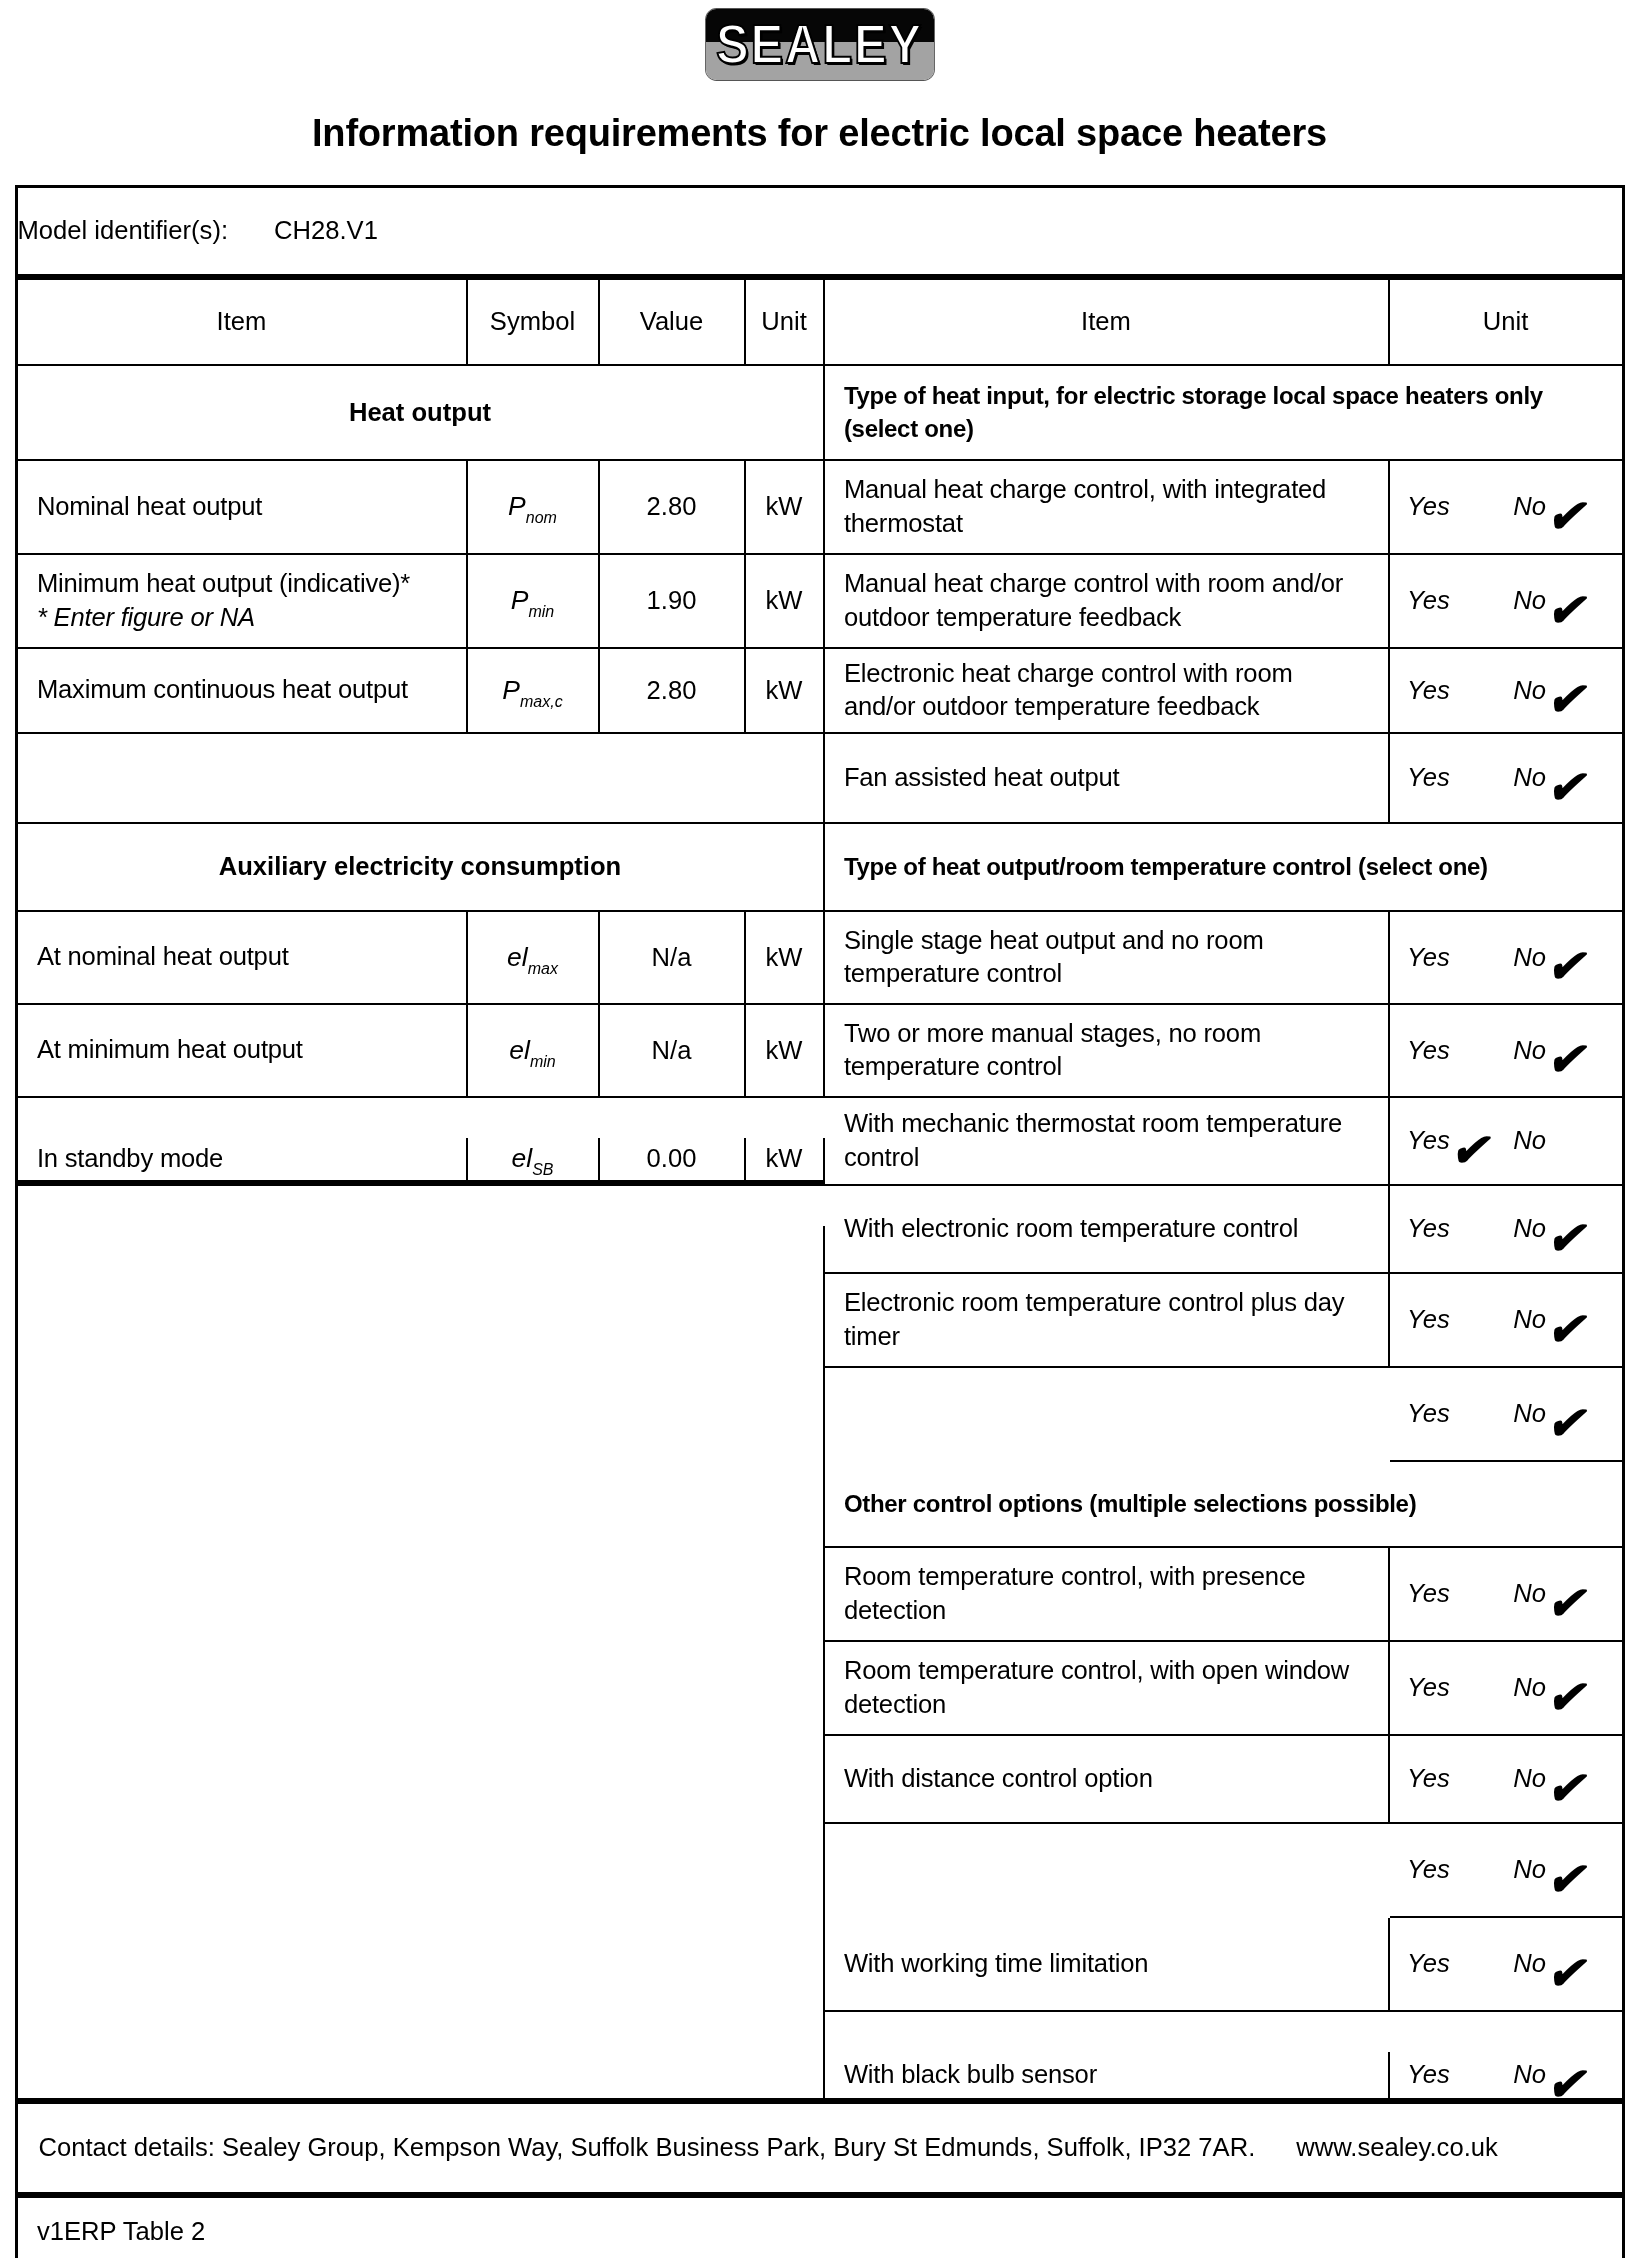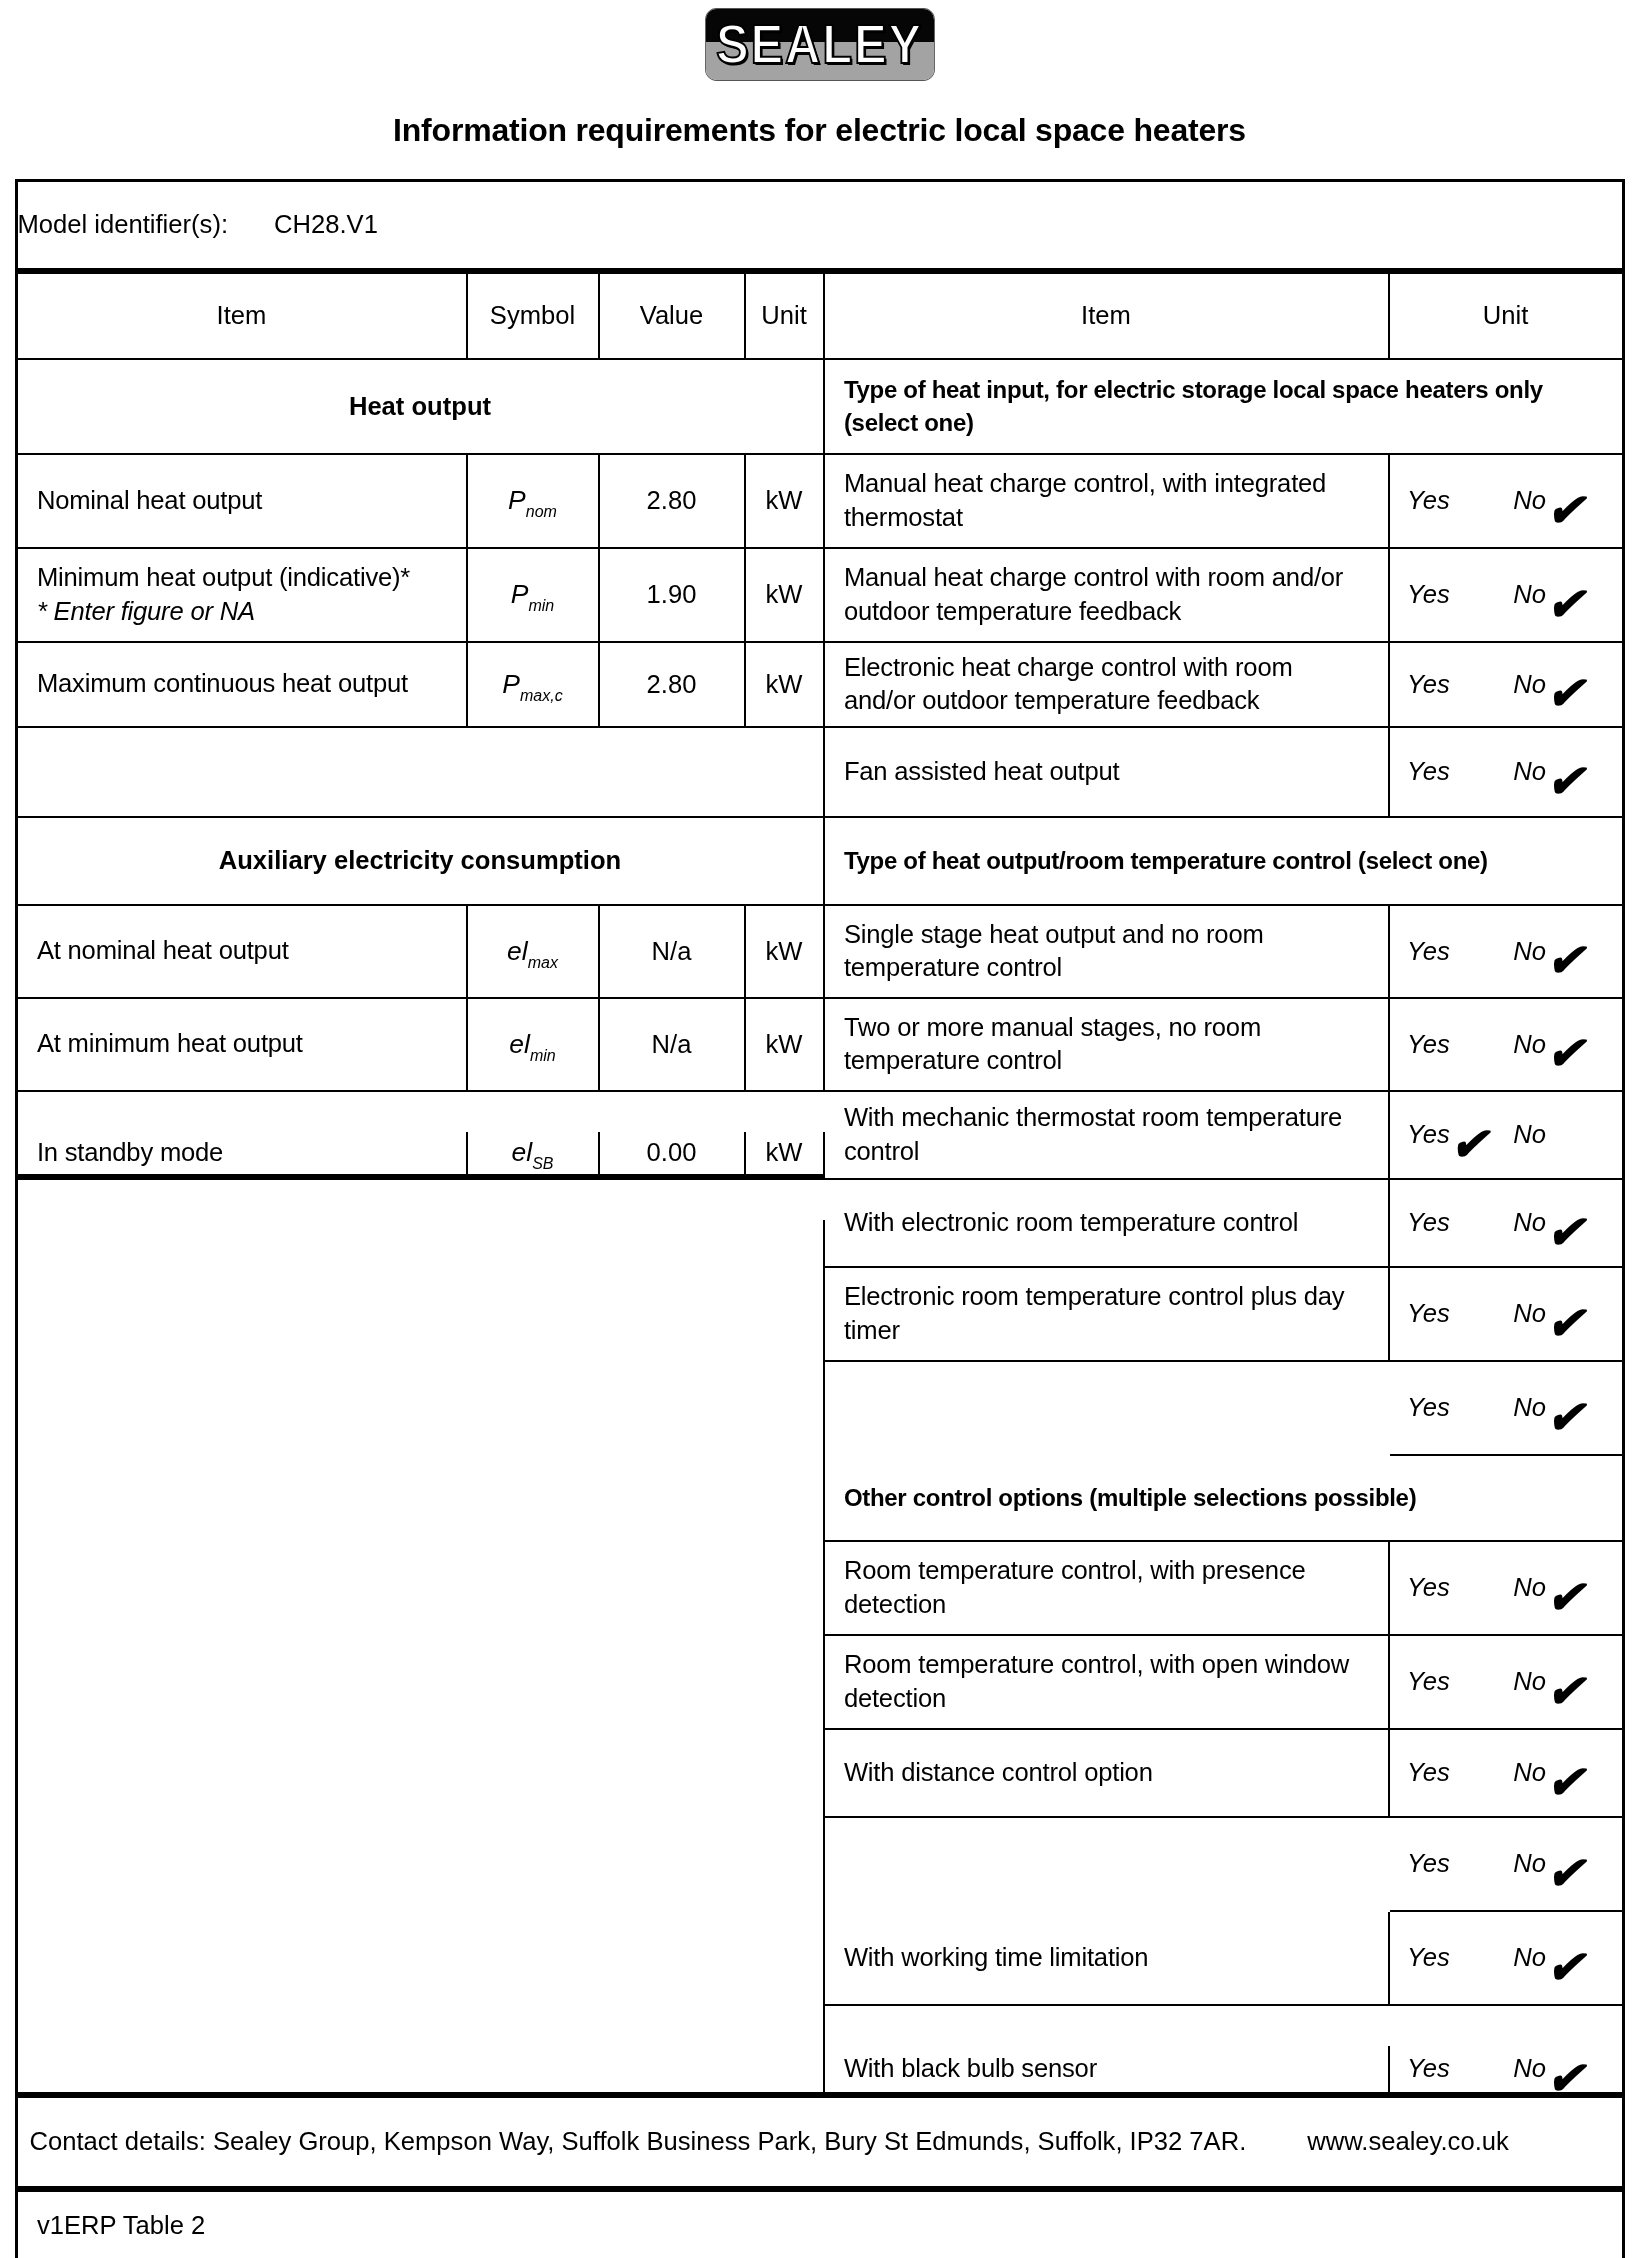--- a/index.html
+++ b/index.html
@@ -25,21 +25,21 @@
     font-size: 49px; font-weight: 900; color: #fff;
     letter-spacing: 1.8px;
     transform: scaleY(1.12);
     -webkit-text-stroke: 1.8px #000;
     text-shadow: 1.8px 1.8px 0 #000;
   }
 
   
   .title {
     text-align: center;
-    font-size: 32px; font-weight: bold;
+    font-size: 38px; font-weight: bold;
     margin: 32px 0 30px 0;
     letter-spacing: -0.2px;
   }
 
   
   .grid {
     display: grid;
     grid-template-columns: 450px 132px 146px 79px 565px 232px;
     grid-template-rows: 92px 86px 95px 94px 94px 85px 90px 88px 93px 93px 88px 88px 94px 94px 86px 94px 94px 88px 94px 94px 92px 94px 67px;
     width: fit-content;
@@ -94,21 +94,21 @@
   .yn { padding-left: 17.6px; font-style: italic; }
   .yn .now { margin-left: 19.4px; }
   .chk {
     flex: 0 0 44px; width: 44px;
     font-size: 46px; font-weight: bold;
     line-height: 0;
     transform: translateY(8.8px);
     text-align: left;
   }
 
-  .contact { padding-left: 12px; border-bottom-width: 6.2px; gap: 20px; }
+  .contact { padding-left: 21px; border-bottom-width: 6.2px; }
   .contact .web { margin-left: 41px; }
   .foot { justify-content: flex-start; padding: 0 23px 0 19.4px; }
 </style>
 </head>
 <body>
 
 <div class="page">
 
   <div class="logo">
     <span>SEALEY</span>

